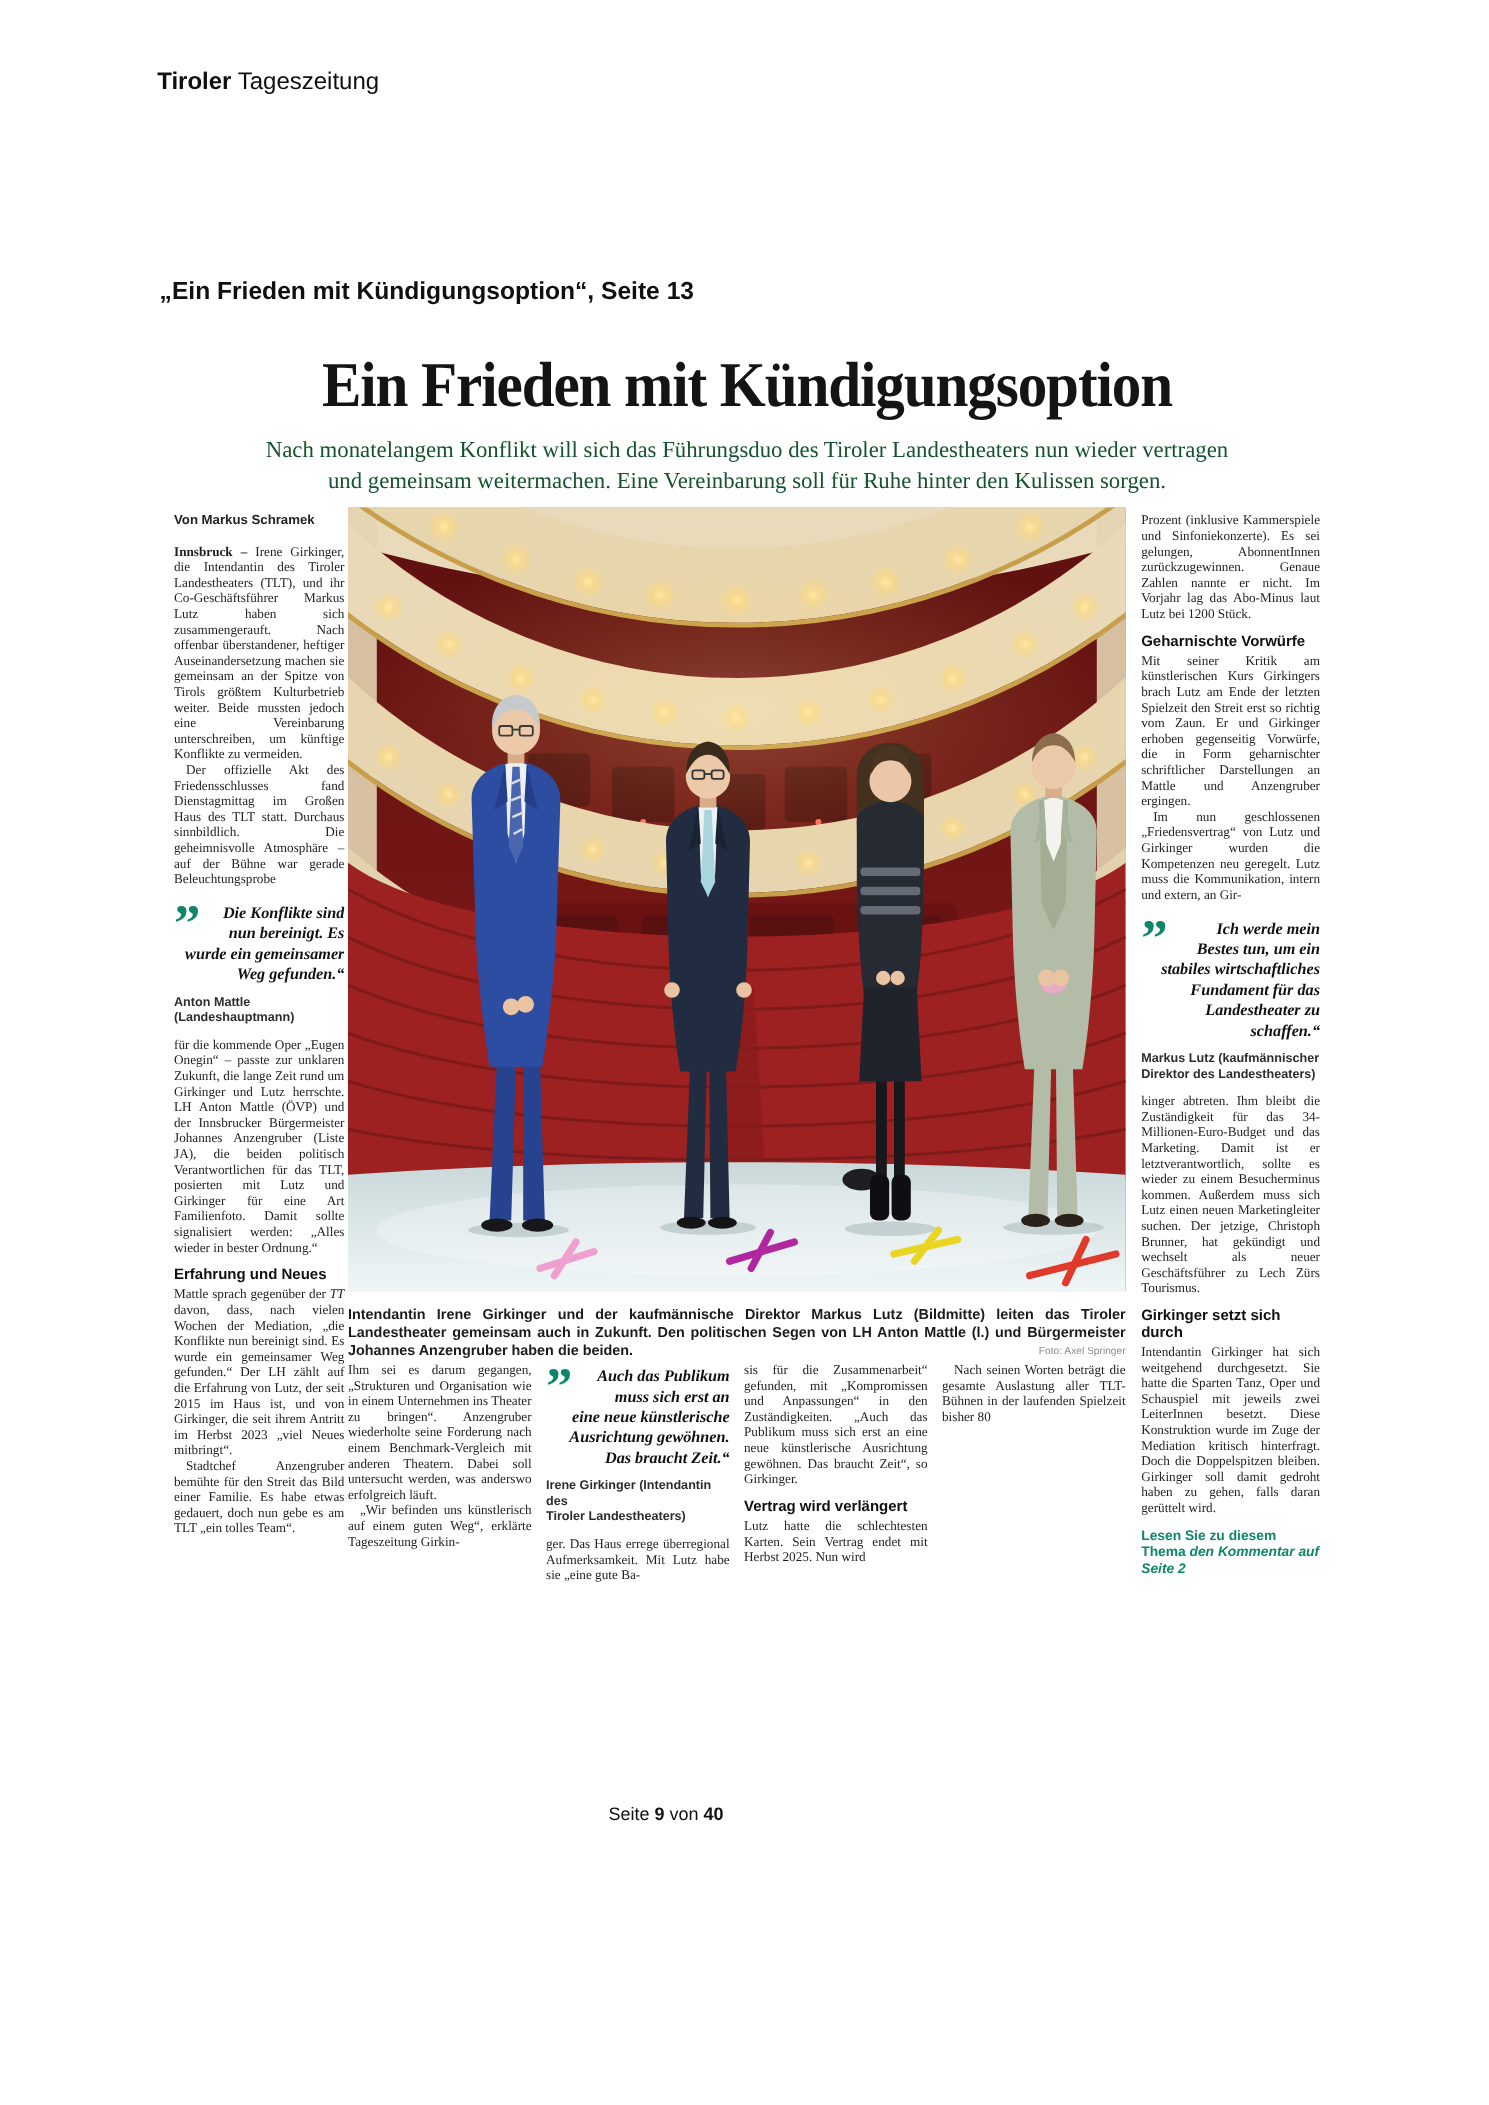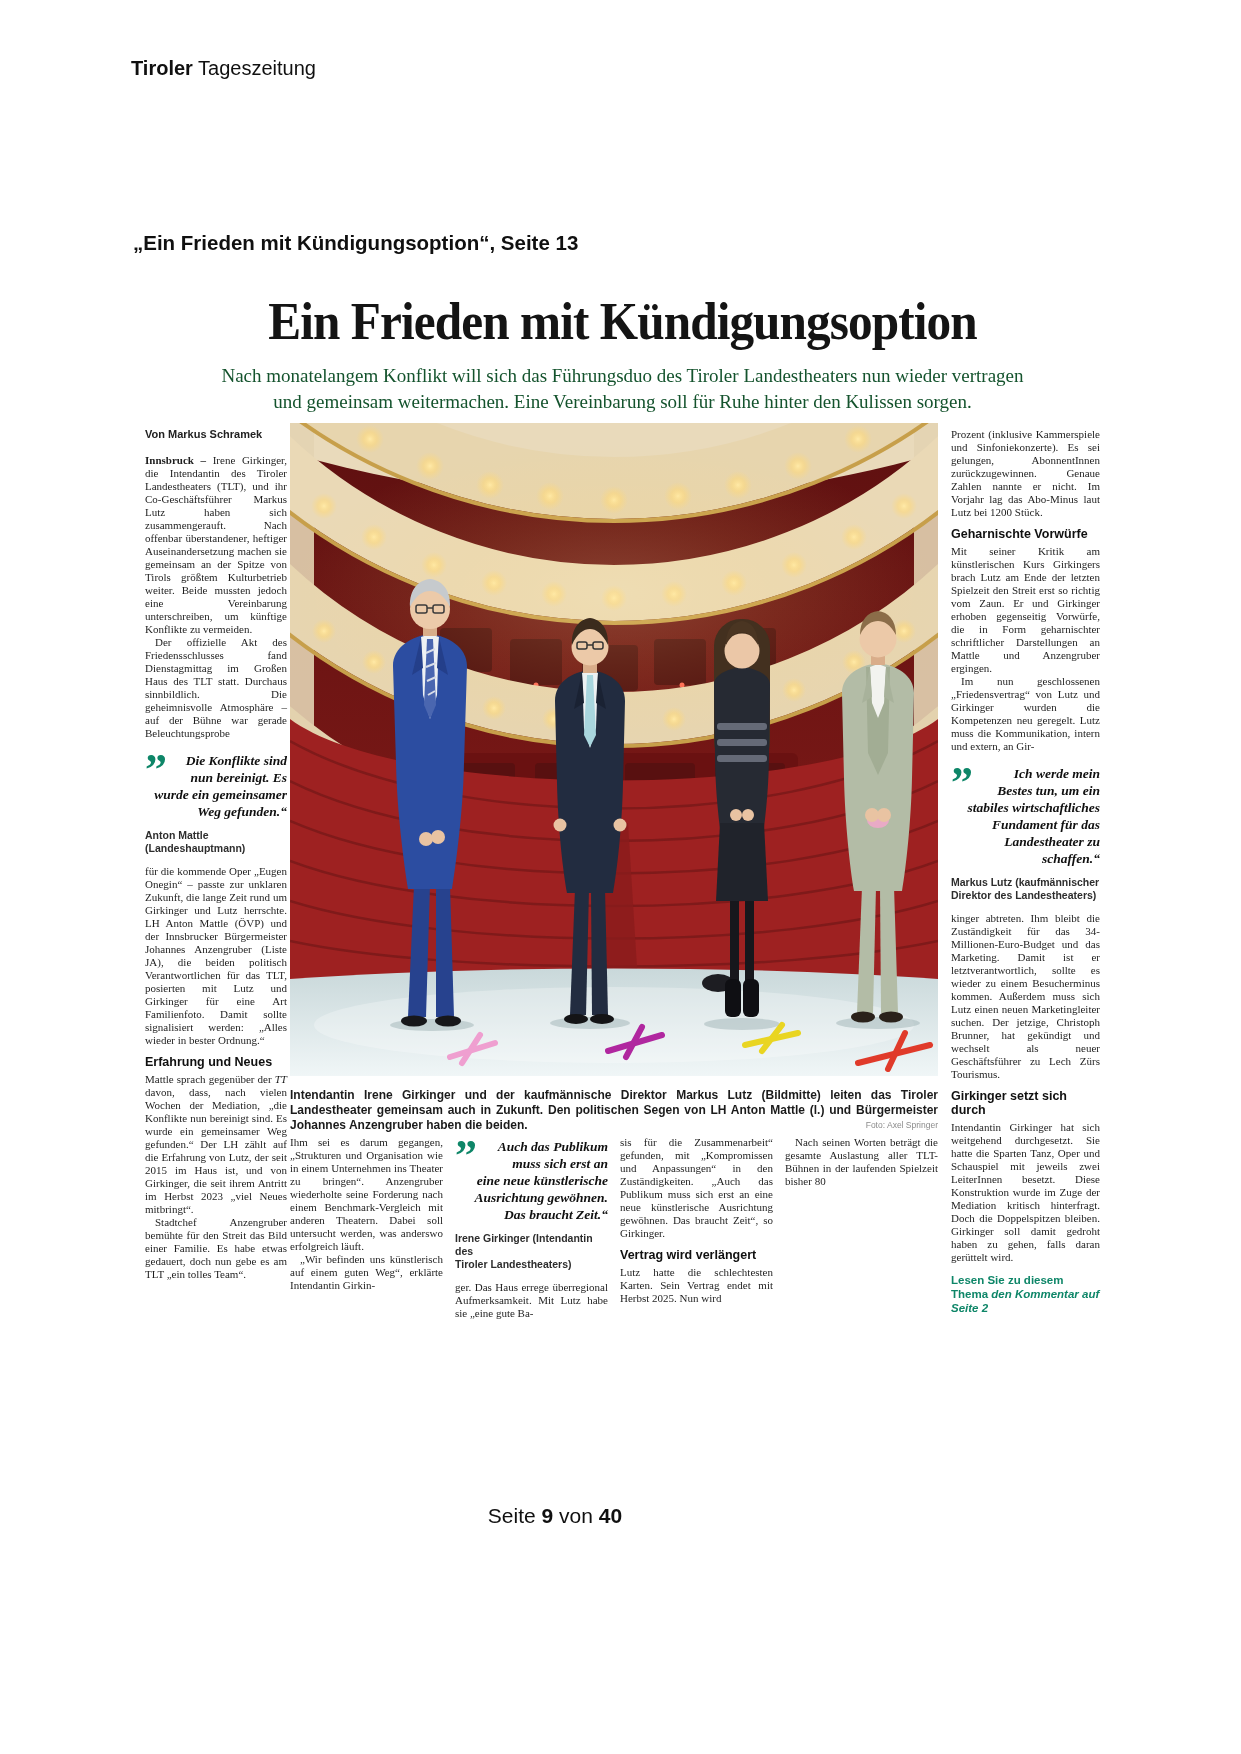--- a/index.html
+++ b/index.html
@@ -55,21 +55,21 @@
                   font-weight:normal; font-size:8.5px; color:#8b8b8b; background:#fff; padding-left:6px; }
 
   .cols-bottom { position:absolute; left:145px; top:843px; width:648px; display:flex; gap:12px; }
   .bcol { width:153px; }
 
   .teaser { margin-top:9px; font-family:"Liberation Sans",sans-serif; font-weight:bold;
             font-size:11.5px; line-height:14px; color:#0e8668; }
   .teaser .it { font-style:italic; }
 
   .footer { position:absolute; left:0; top:1504px; width:1110px; text-align:center;
-            font-family:"Liberation Sans",sans-serif; font-size:21px; color:#101010; }
+            font-family:"Liberation Sans",sans-serif; font-size:15px; color:#101010; }
   .footer .fb { font-weight:bold; }
 </style>
 </head>
 <body>
 
 <div class="page">
 
   <div class="masthead">
     <span class="mh-bold">Tiroler</span><span> Tageszeitung</span>
   </div>
@@ -332,21 +332,21 @@
     </div>
 
     <div class="caption">
       <span>Intendantin Irene Girkinger und der kaufmännische Direktor Markus Lutz (Bildmitte) leiten das Tiroler Landestheater gemeinsam auch in Zukunft. Den politischen Segen von LH Anton Mattle (l.) und Bürgermeister Johannes Anzengruber haben die beiden.</span>
       <span class="photo-credit">Foto: Axel Springer</span>
     </div>
 
     <div class="cols-bottom">
       <div class="bcol coltext">
         <p>Ihm sei es darum gegangen, „Strukturen und Organisation wie in einem Unternehmen ins Theater zu bringen“. Anzengruber wiederholte seine Forderung nach einem Benchmark-Vergleich mit anderen Theatern. Dabei soll untersucht werden, was anderswo erfolgreich läuft.</p>
-        <p class="ind">„Wir befinden uns künstlerisch auf einem guten Weg“, erklärte Intendantin Girkin-</p>
+        <p class="ind">„Wir befinden uns künstlerisch auf einem guten Weg“, erklärte Tageszeitung Girkin-</p>
       </div>
       <div class="bcol coltext">
         <div class="pq" style="margin-top:2px">
           <div class="pqmark">”</div>
           <div class="pqtext">Auch das Publikum muss sich erst an eine neue künstlerische Ausrichtung gewöhnen. Das braucht Zeit.“</div>
           <div class="pqattr">
             <div>Irene Girkinger (Intendantin des</div>
             <div>Tiroler Landestheaters)</div>
           </div>
         </div>

